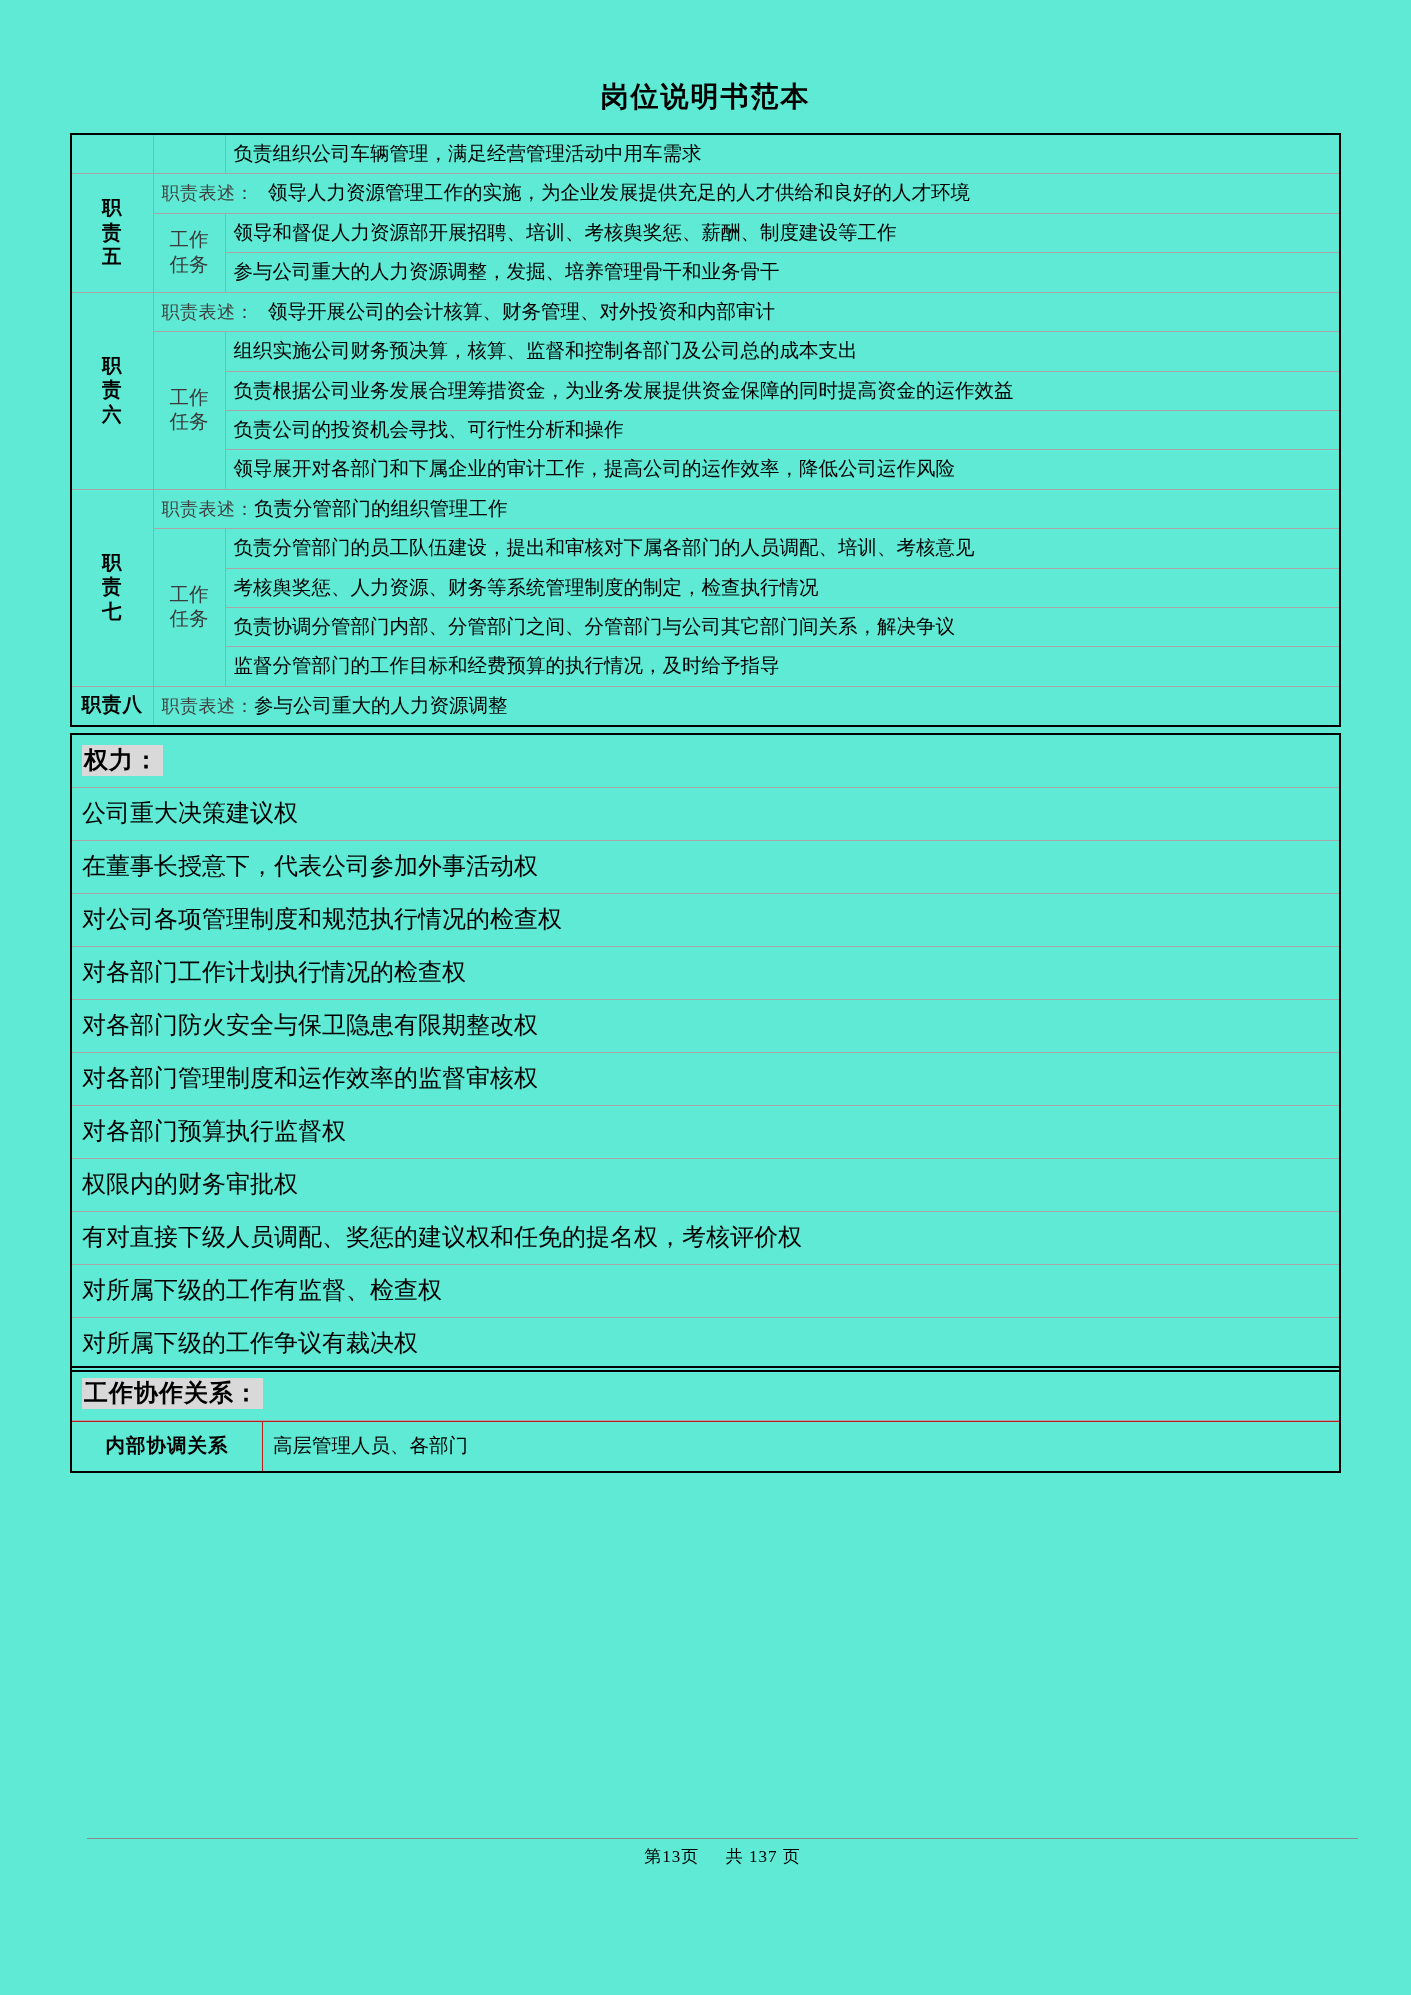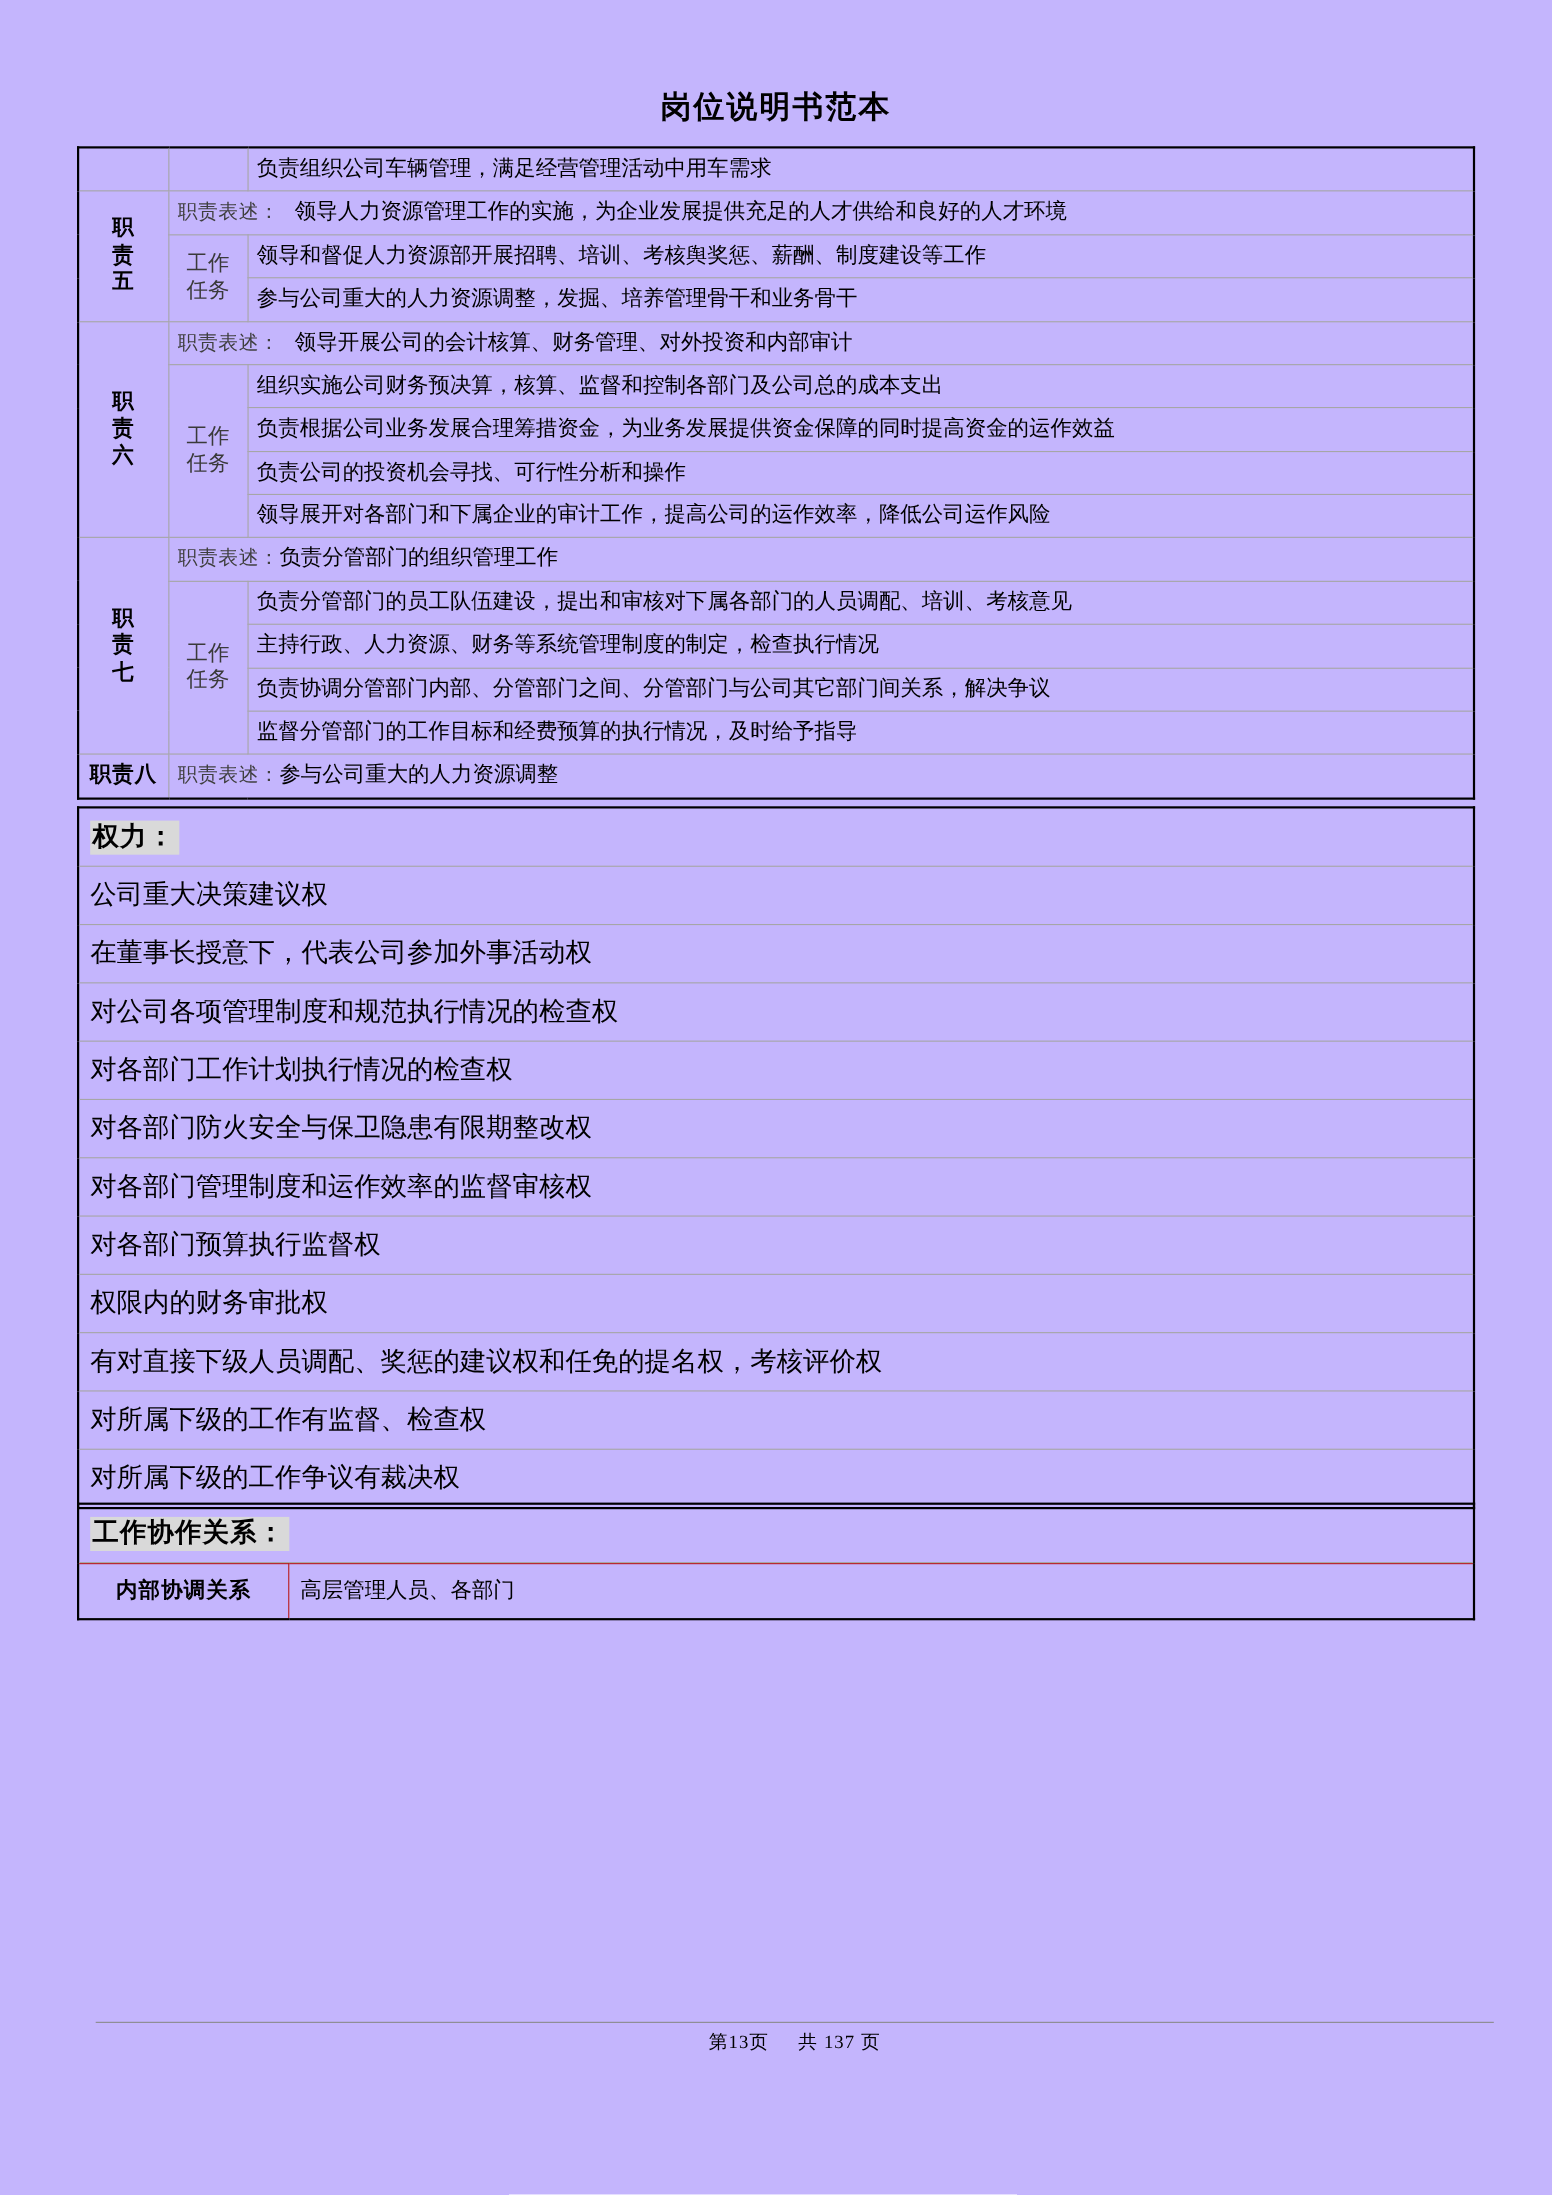--- a/index.html
+++ b/index.html
@@ -10,21 +10,21 @@
   }
   body {
     font-family: "Liberation Sans", "DejaVu Sans", sans-serif;
     color: #000000;
   }
   .page {
     position: relative;
     width: 1411px;
     height: 1995px;
     box-sizing: border-box;
-    background: #c4b5fd;
+    background: #5eead4;
     overflow: hidden;
   }
   .doc-title {
     text-align: center;
     font-family: "Liberation Serif", "DejaVu Serif", serif;
     font-weight: bold;
     font-size: 28px;
     letter-spacing: 2px;
     padding-top: 78px;
     padding-bottom: 0;
@@ -255,21 +255,21 @@
           <tr>
             <td class="task-label" rowspan="4">
               <div class="stack">
                 <span>工作</span>
                 <span>任务</span>
               </div>
             </td>
             <td class="task-text thick-right">负责分管部门的员工队伍建设，提出和审核对下属各部门的人员调配、培训、考核意见</td>
           </tr>
           <tr>
-            <td class="task-text thick-right">主持行政、人力资源、财务等系统管理制度的制定，检查执行情况</td>
+            <td class="task-text thick-right">考核舆奖惩、人力资源、财务等系统管理制度的制定，检查执行情况</td>
           </tr>
           <tr>
             <td class="task-text thick-right">负责协调分管部门内部、分管部门之间、分管部门与公司其它部门间关系，解决争议</td>
           </tr>
           <tr>
             <td class="task-text thick-right">监督分管部门的工作目标和经费预算的执行情况，及时给予指导</td>
           </tr>
           <tr>
             <td class="duty-label thick-left thick-bottom" style="line-height: 1.2;">职责八</td>
             <td class="statement thick-right thick-bottom" colspan="2"><span class="lead">职责表述：</span><span class="body">参与公司重大的人力资源调整</span></td>

